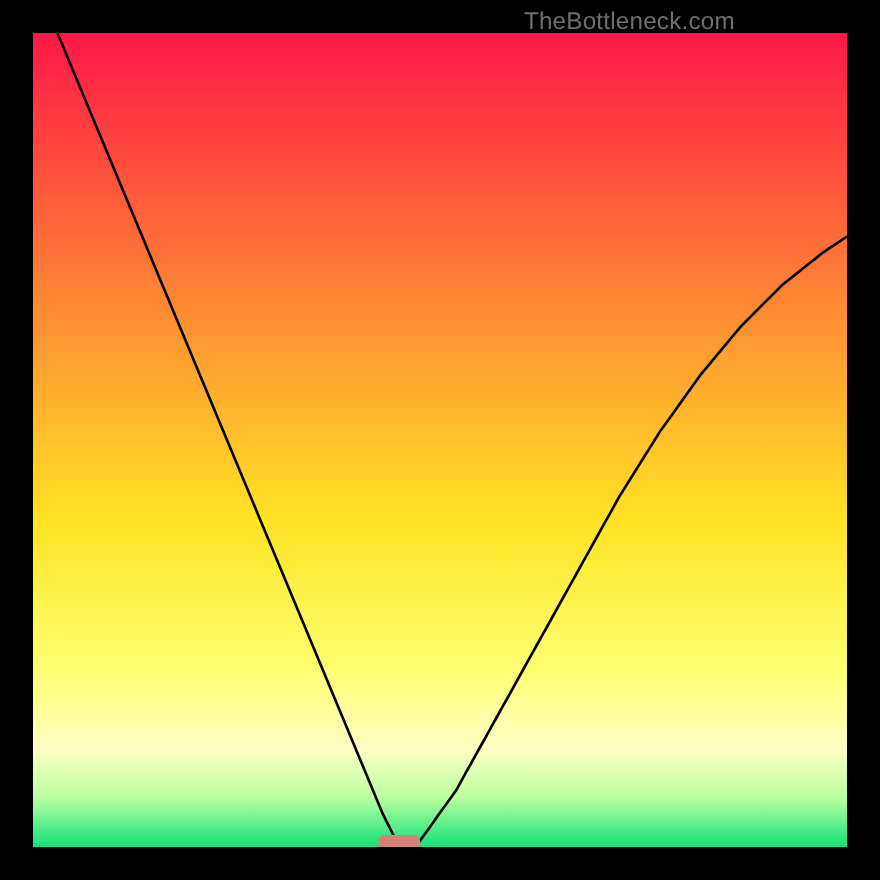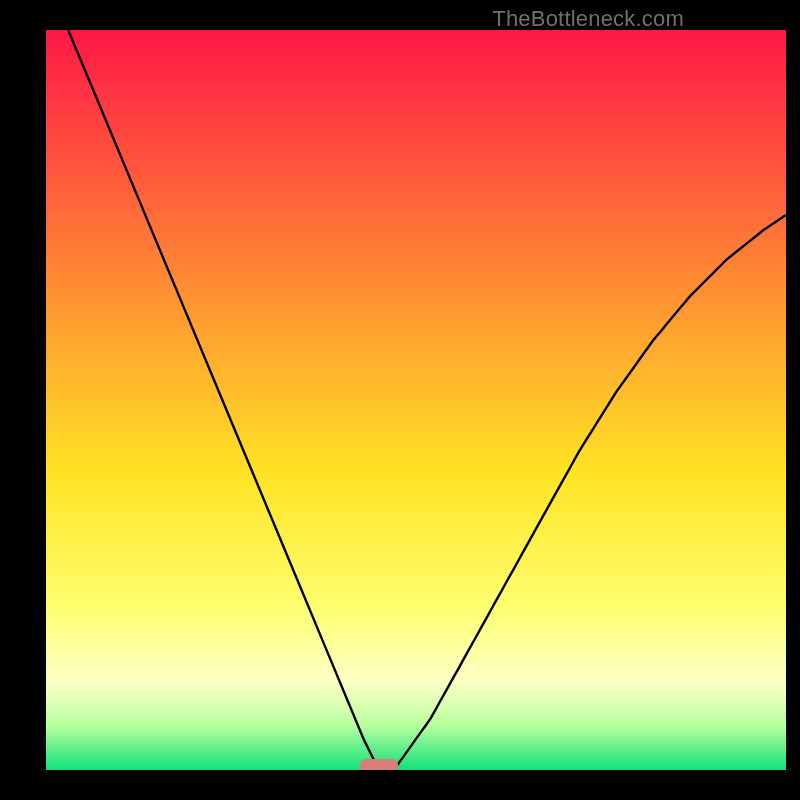--- a/index.html
+++ b/index.html
@@ -6,21 +6,21 @@
     margin: 0;
     padding: 0;
     width: 800px;
     height: 800px;
     background: #000;
     font-family: Arial, Helvetica, sans-serif;
     overflow: hidden;
   }
   .frame {
     position: absolute;
-    left: 16px;
+    left: 0;
     top: 0;
     width: 680px;
     height: 800px;
     background: #000;
   }
   .watermark {
     position: absolute;
     top: 6px;
     right: 12px;
     color: #6f6f6f;

